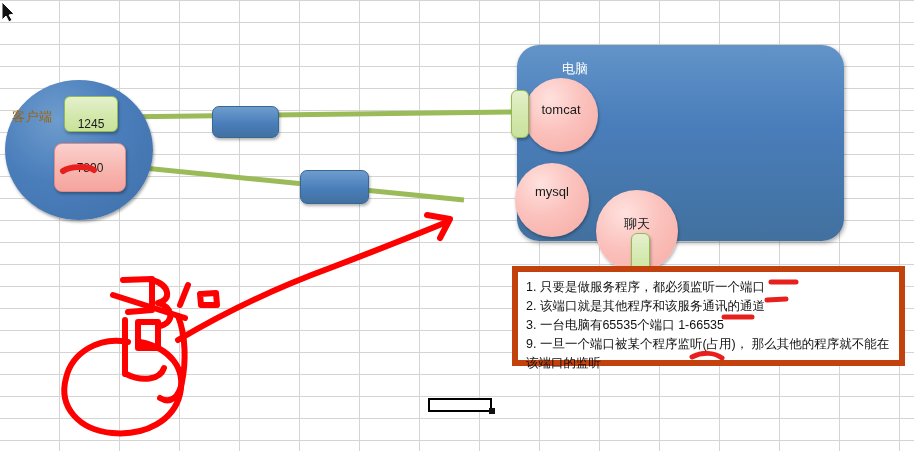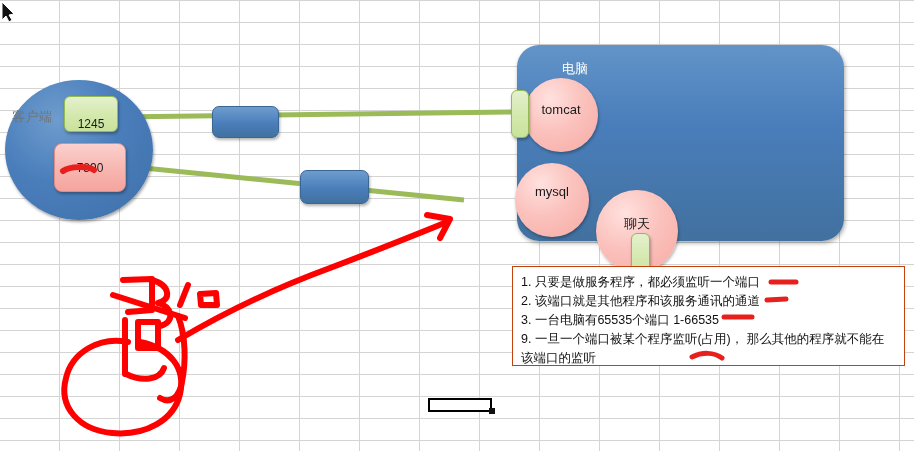--- a/index.html
+++ b/index.html
@@ -17,21 +17,21 @@
     background-position:-1px 0px;
   }
   .shape{position:absolute;}
   
   #client-ellipse{
     left:5px;top:80px;width:148px;height:140px;border-radius:50%;
     background:radial-gradient(circle at 35% 28%,#6e9ccd 0%,#4a7ebb 45%,#3f6fa8 100%);
     box-shadow:1px 2px 3px rgba(0,0,0,.35);
   }
   #client-label{
-    position:absolute;left:12px;top:108px;color:#737373;font-size:13px;
+    position:absolute;left:12px;top:108px;color:#a16207;font-size:13px;
     letter-spacing:.5px;white-space:nowrap;
   }
   
   .port-green{
     background:linear-gradient(to bottom,#e4f0cd 0%,#d3e8ac 55%,#c9e29c 100%);
     border:1px solid #94ba52;border-radius:6px;
     box-shadow:1px 2px 3px rgba(0,0,0,.3);
     display:flex;align-items:flex-end;justify-content:center;
     color:#1a1a1a;font-size:12px;
   }
@@ -72,21 +72,21 @@
   }
   #proc-tomcat{left:524px;top:78px;width:74px;height:74px;}
   #proc-tomcat span{margin-top:24px;}
   #proc-mysql{left:515px;top:163px;width:74px;height:74px;}
   #proc-mysql span{margin-top:21px;}
   #proc-chat{left:596px;top:190px;width:82px;height:82px;}
   #proc-chat span{margin-top:25px;}
   
   #notes-box{
     left:512px;top:266px;width:393px;height:100px;
-    background:#ffffff;border:1px solid #c2410c;
+    background:#ffffff;border:6px solid #c2410c;
     box-sizing:border-box;padding:6px 8px 4px 8px;
     font-size:12.5px;color:#111;line-height:19px;
   }
   #notes-box .note-line{white-space:nowrap;}
   #notes-box .note-line.wrap{white-space:normal;}
   
   #selected-rect{
     left:428px;top:398px;width:64px;height:14px;
     border:2.5px solid #000;background:#fff;box-sizing:border-box;
   }

